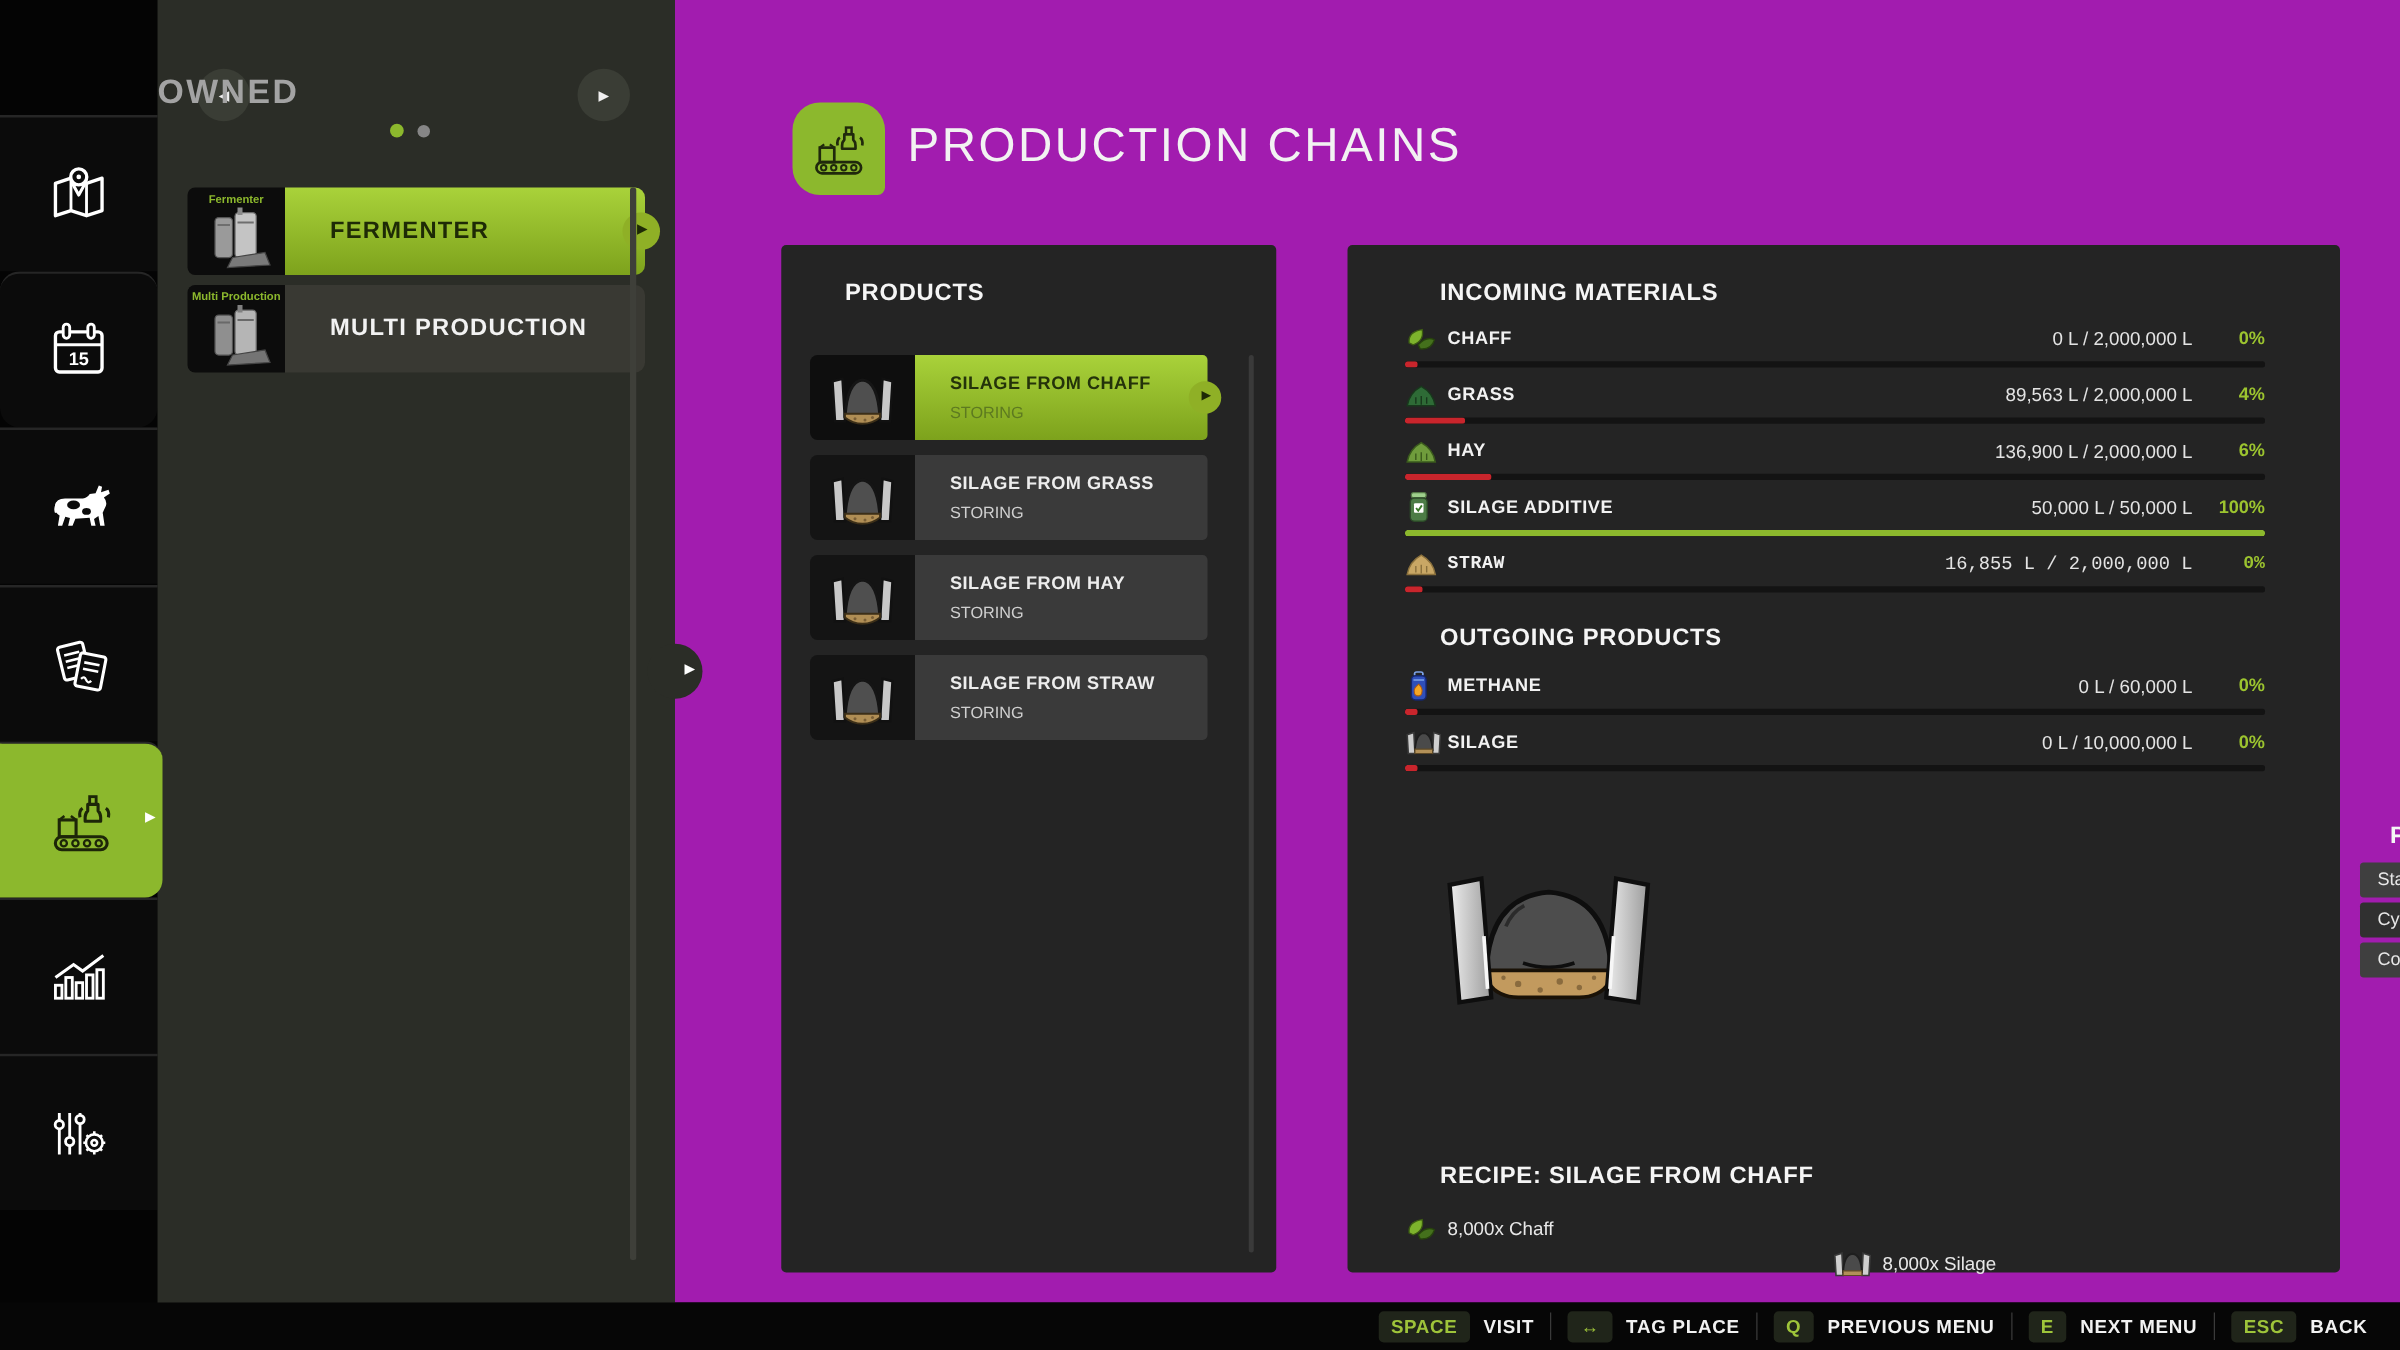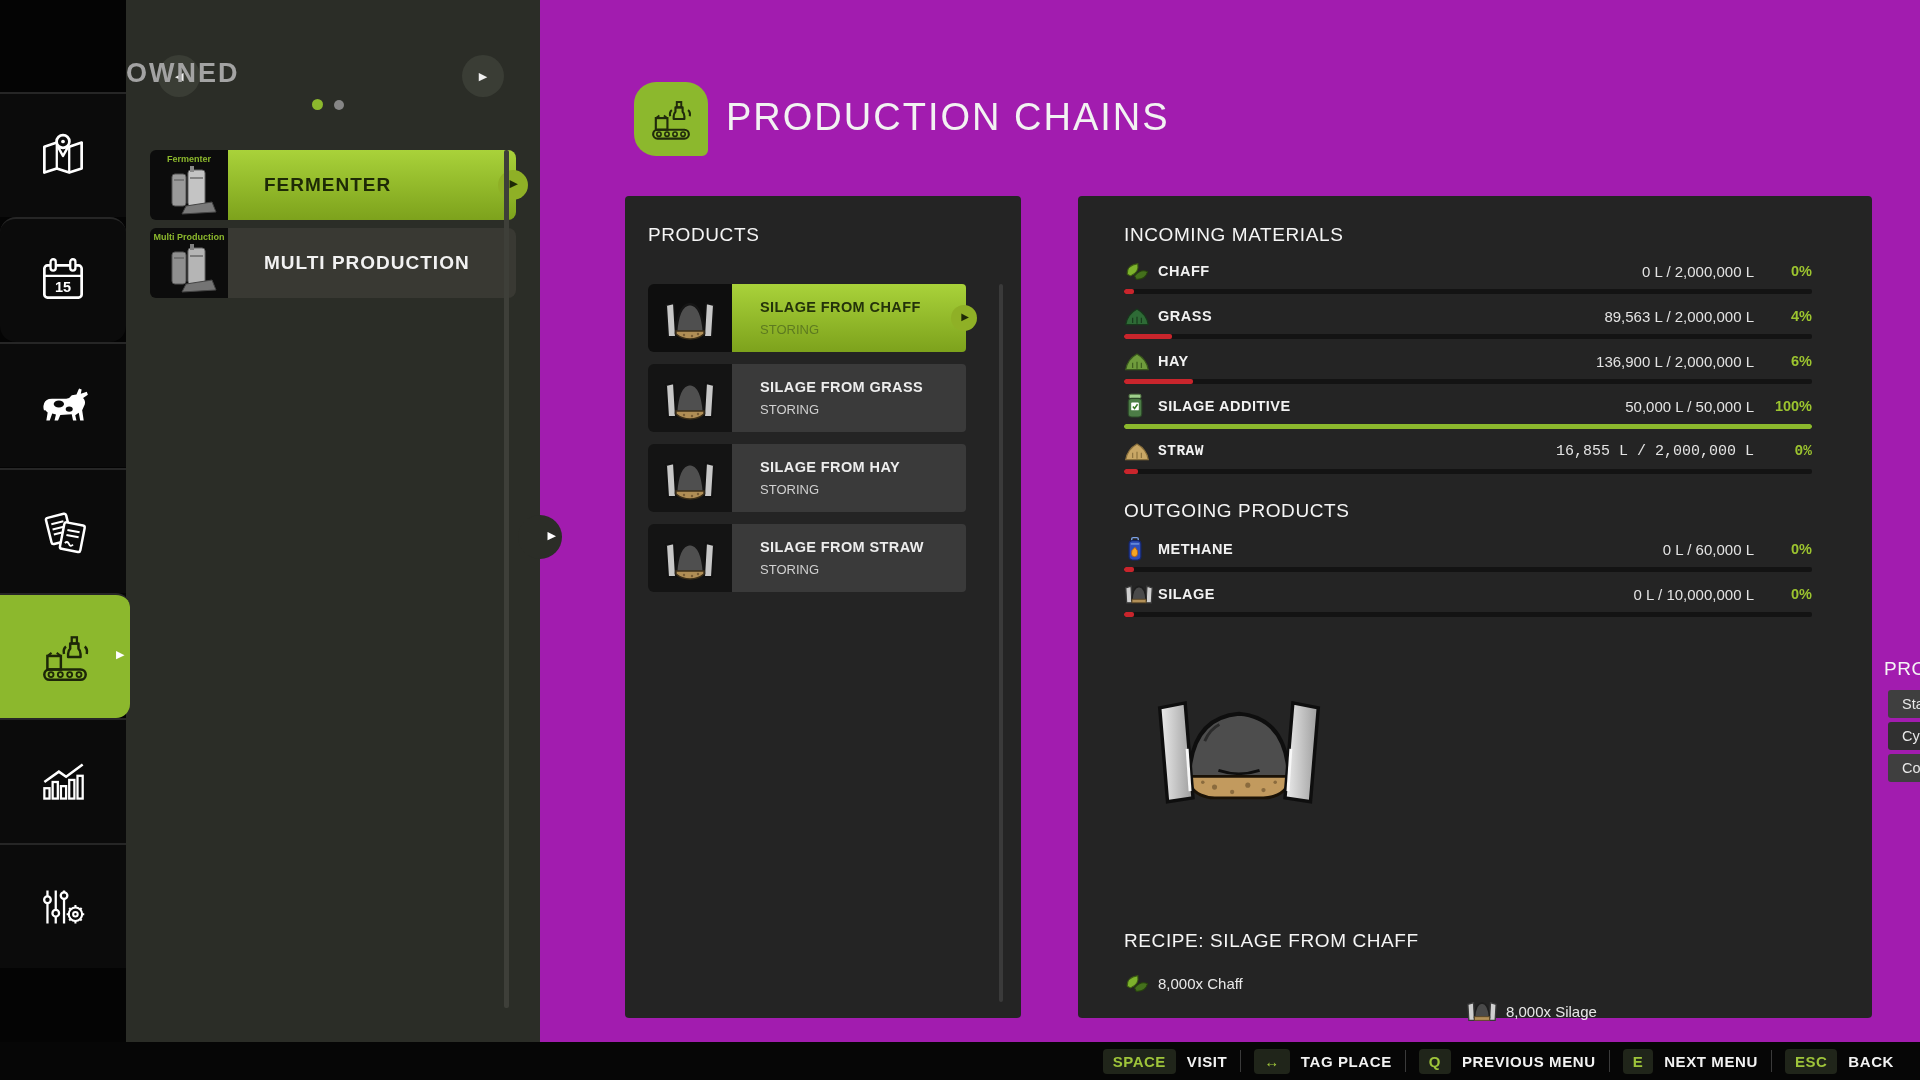--- a/index.html
+++ b/index.html
@@ -35,21 +35,21 @@
 
   
   #main{left:540px;top:0;width:1380px;height:1042px;background:#a21caf;}
   #hdr-icon{left:94px;top:82px;width:74px;height:74px;background:#8cb82d;
             border-radius:22px 22px 6px 22px;display:flex;align-items:center;justify-content:center;}
   #hdr-title{left:186px;top:96px;font-size:38px;color:#f2f2f2;letter-spacing:2px;font-weight:400;}
 
   .panel{position:absolute;background:#242424;border-radius:4px;}
   #products-panel{left:85px;top:196px;width:396px;height:822px;}
   #right-panel{left:538px;top:196px;width:794px;height:822px;}
-  .sec-head{position:absolute;color:#f5f5f5;font-size:19px;font-weight:400;letter-spacing:.6px;}
+  .sec-head{position:absolute;color:#f5f5f5;font-size:19px;font-weight:700;letter-spacing:.6px;margin-left:28px;}
 
   .prod-item{position:absolute;left:23px;width:318px;height:68px;display:flex;cursor:pointer;}
   .prod-thumb{width:84px;height:68px;background:#141414;border-radius:6px 0 0 6px;flex:none;
               display:flex;align-items:center;justify-content:center;}
   .prod-label{flex:1;display:flex;flex-direction:column;justify-content:center;padding-left:28px;position:relative;border-radius:0 4px 4px 0;}
   .prod-label.sel{background:linear-gradient(180deg,#a9d23a,#7da21c);}
   .prod-label.unsel{background:#3a3a3a;}
   .p-title{font-size:14.5px;font-weight:700;letter-spacing:.4px;}
   .p-sub{font-size:13px;margin-top:7px;}
   .sel .p-title{color:#24330a;} .sel .p-sub{color:#5d7a20;}

